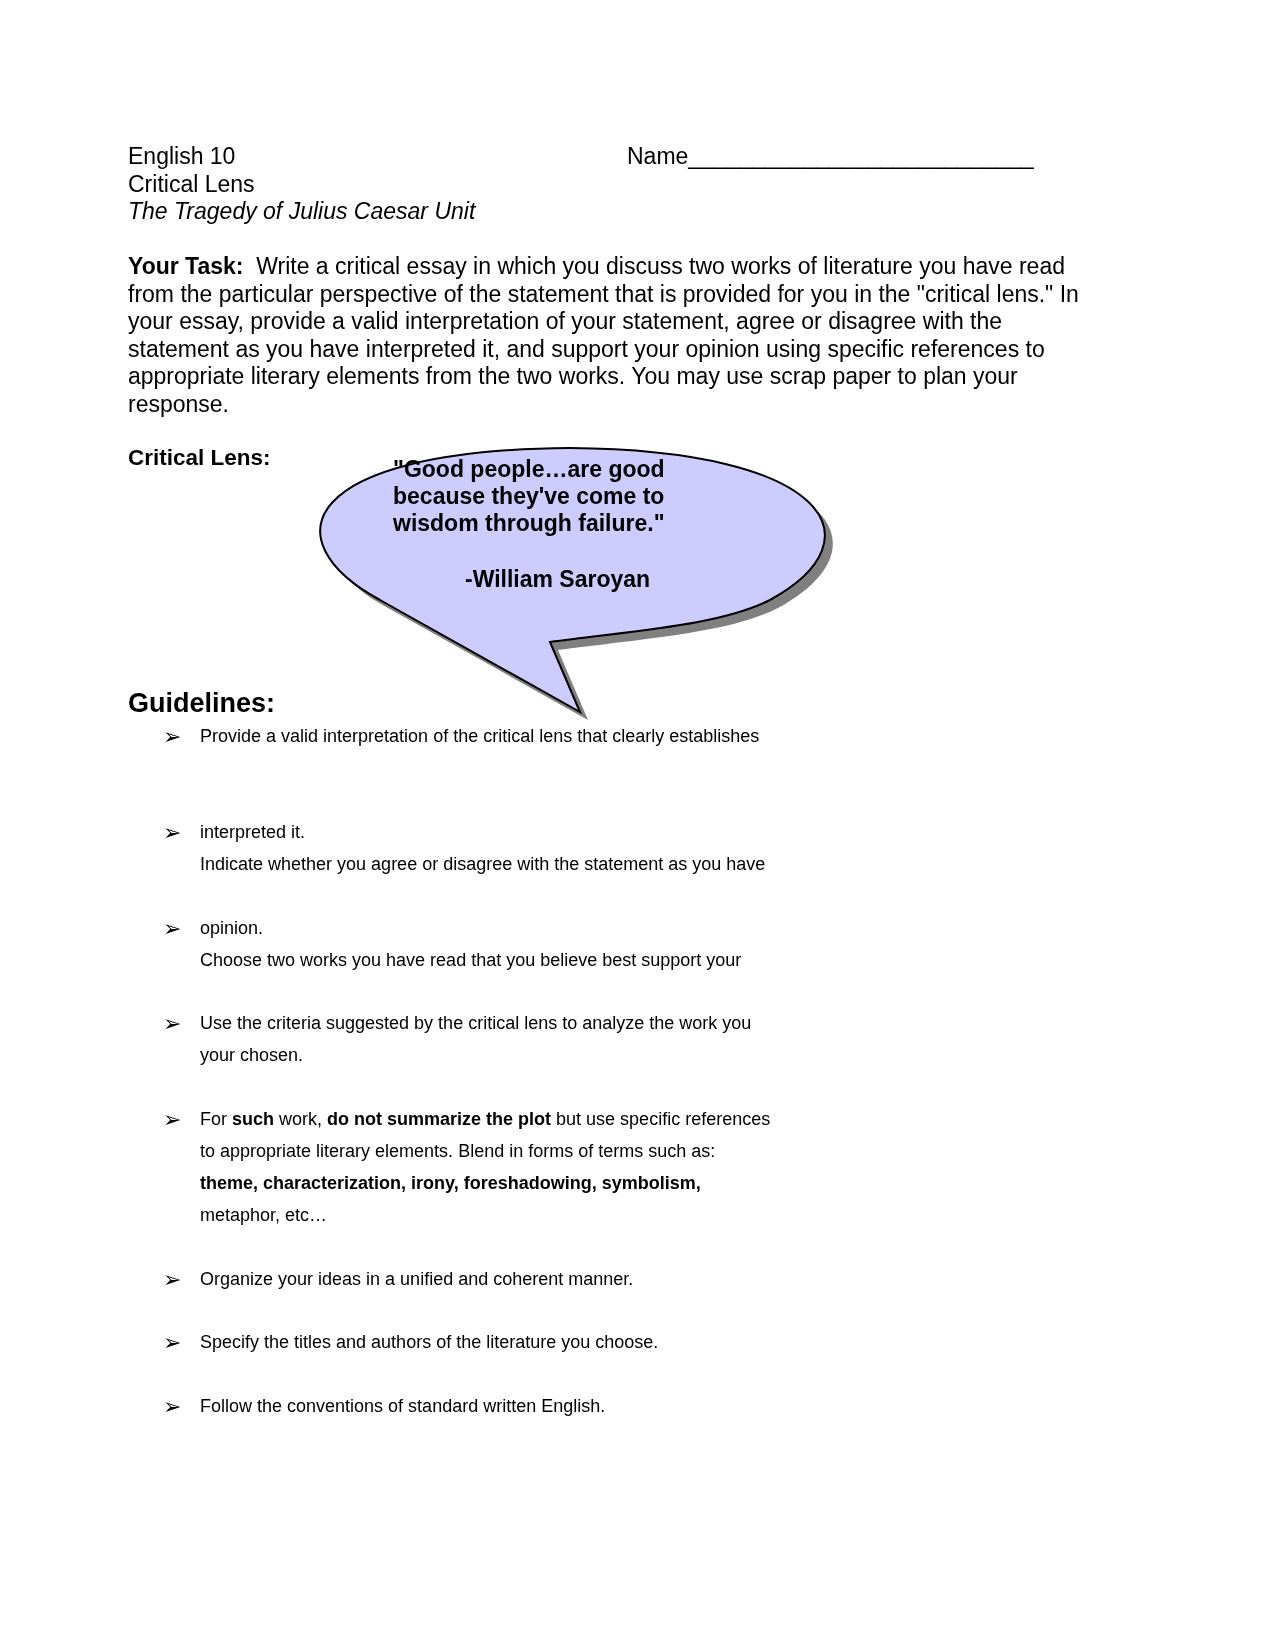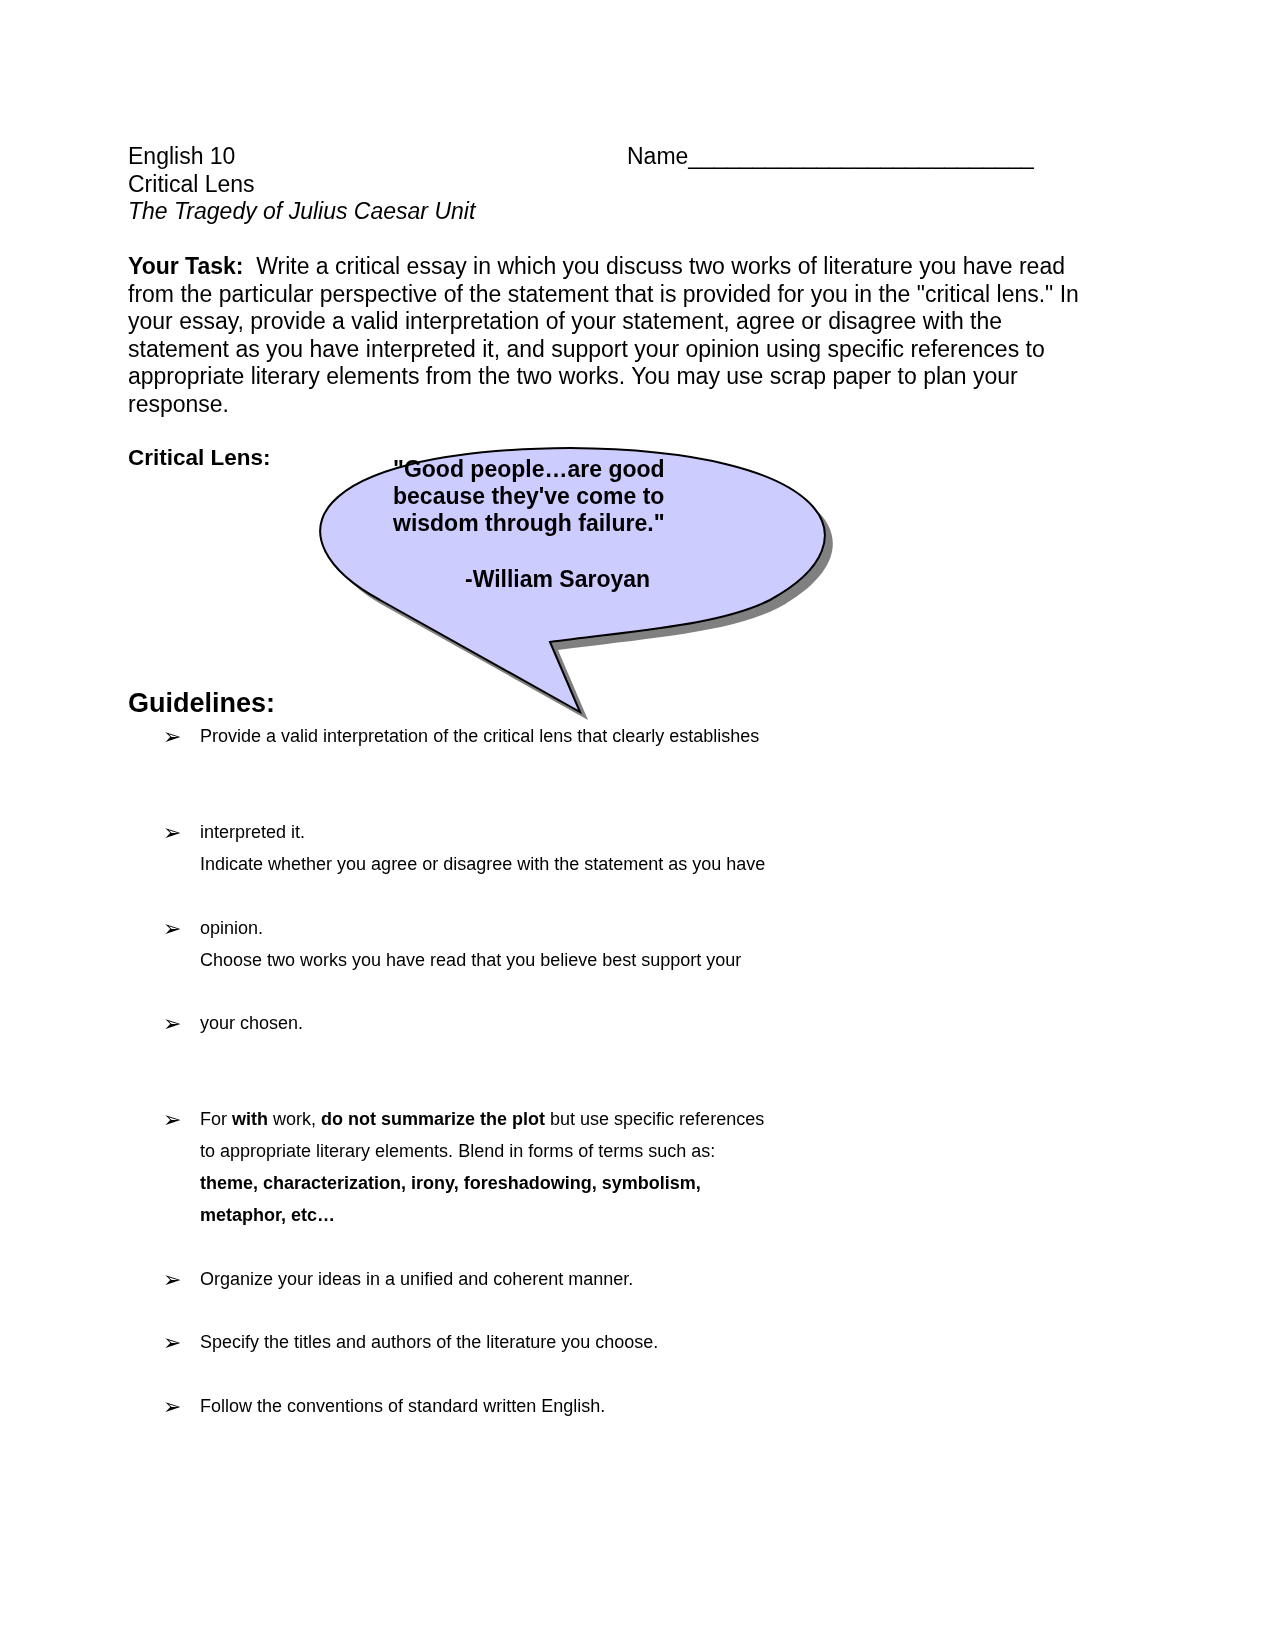--- a/index.html
+++ b/index.html
@@ -55,29 +55,30 @@
   </div>
 
 <span class="arrow" style="top:916px;">➢</span>
 <div class="gl" style="top:912px;">
     <div>opinion.</div>
     <div>Choose two works you have read that you believe best support your</div>
   </div>
 
 <span class="arrow" style="top:1011px;">➢</span>
 <div class="gl" style="top:1007px;">
+    <div>Use the criteria suggested by the critical lens to analyze the work you</div>
     <div>your chosen.</div>
   </div>
 
 <span class="arrow" style="top:1107px;">➢</span>
 <div class="gl" style="top:1103px;">
-  <div><span>For </span><b>with</b><span> work, </span><b>do not summarize the plot</b><span> but use specific references</span></div>
+  <div><span>For </span><b>such</b><span> work, </span><b>do not summarize the plot</b><span> but use specific references</span></div>
   <div>to appropriate literary elements.  Blend in forms of terms such as:</div>
   <div style="font-weight:bold">theme, characterization, irony, foreshadowing, symbolism,</div>
-  <div style="font-weight:bold">metaphor, etc…</div>
+  <div style="font-weight:normal">metaphor, etc…</div>
 </div>
 
 <span class="arrow" style="top:1267px;">➢</span>
 <div class="gl" style="top:1263px;">
     <div>Organize your ideas in a unified and coherent manner.</div>
   </div>
 
 <span class="arrow" style="top:1330px;">➢</span>
 <div class="gl" style="top:1326px;">
     <div>Specify the titles and authors of the literature you choose.</div>

